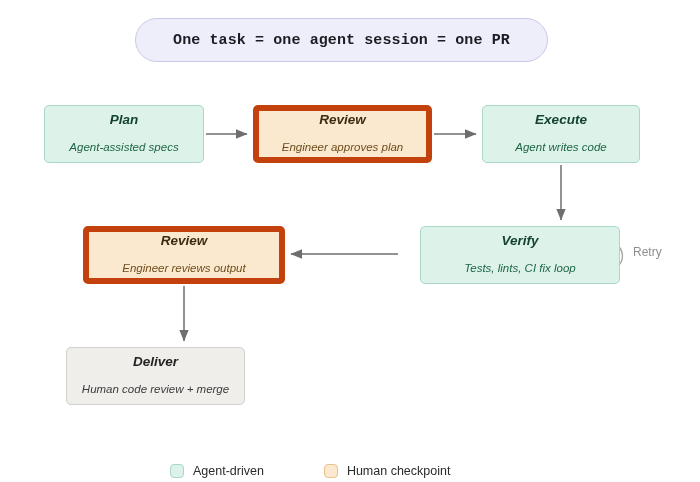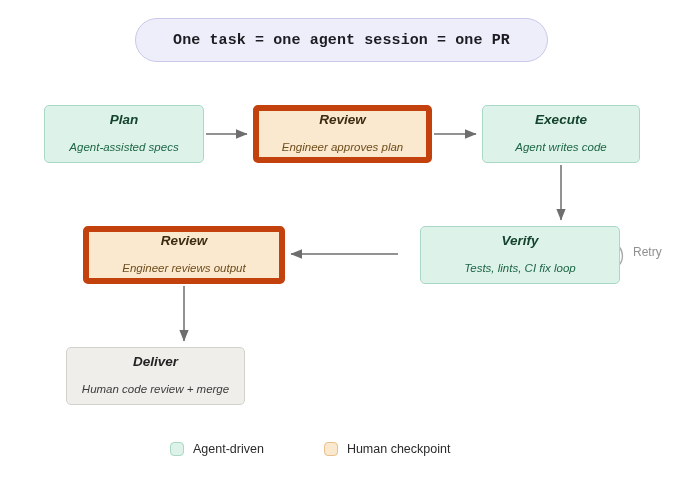--- a/index.html
+++ b/index.html
@@ -107,21 +107,21 @@
     left: 633px;
     top: 245px;
     font-size: 12px;
     color: #8f8f8f;
   }
 
   
   .legend {
     position: absolute;
     left: 170px;
-    top: 442px;
+    top: 464px;
     display: flex;
     align-items: center;
     gap: 60px;
   }
   .legend-item {
     display: flex;
     align-items: center;
     gap: 9px;
   }
   .swatch {

